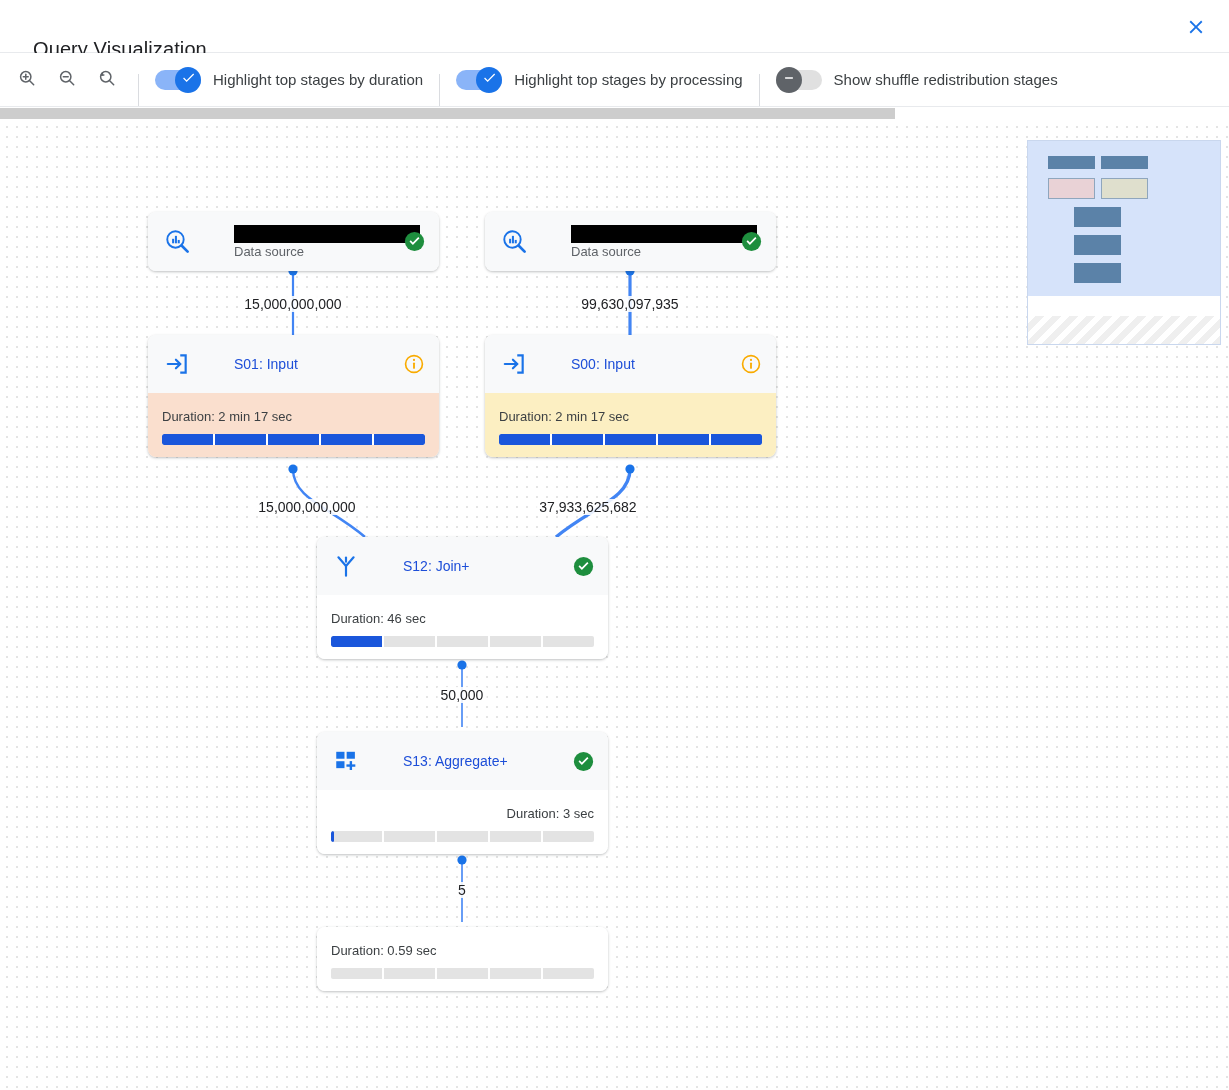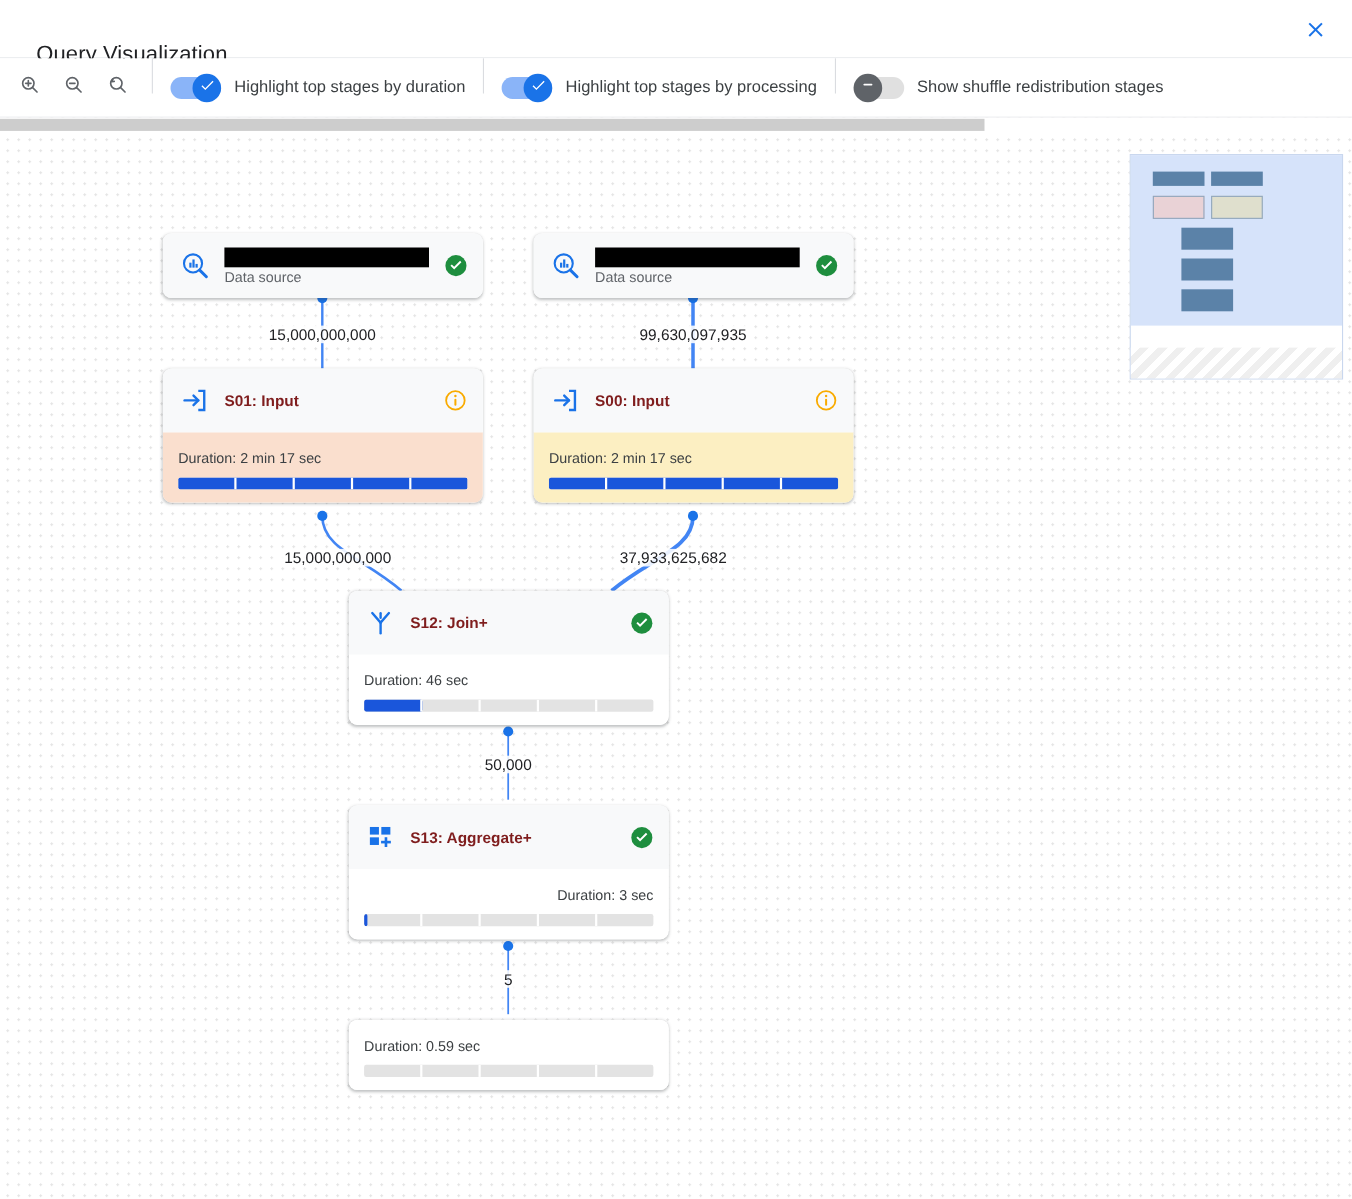--- a/index.html
+++ b/index.html
@@ -33,21 +33,21 @@
     cursor: pointer; border-radius: 50%;
   }
   .close-btn svg { display: block; }
 
   
   .toolbar {
     position: absolute; left: 0; top: 53px;
     width: 1229px; height: 54px;
     background: #ffffff;
     border-bottom: 1px solid #e8eaed;
-    display: flex; align-items: flex-start;
+    display: flex; align-items: flex-end;
   }
   .zoom-group {
     display: flex; align-items: center;
     padding-left: 12px; gap: 10px;
     height: 100%;
   }
   .zoom-btn {
     width: 30px; height: 30px;
     display: flex; align-items: center; justify-content: center;
     cursor: pointer; border-radius: 50%;
@@ -132,30 +132,31 @@
     box-shadow: 0 1px 3px rgba(60,64,67,.24), 0 1px 2px rgba(60,64,67,.10);
     overflow: hidden;
     cursor: pointer;
   }
   .node-head {
     position: relative;
     height: 58px;
     background: #f8f9fa;
     display: flex; align-items: center;
     padding: 0 14px;
+    gap: 30px;
   }
   .node.datasource .node-head { height: 59px; background: #f8f9fa; }
   .node-icon {
     width: 30px; height: 30px;
     flex: 0 0 auto;
     display: flex; align-items: center; justify-content: center;
     margin-right: 12px;
   }
   .node-title {
-    font-size: 14px; font-weight: bold; color: #7f1d1d;
+    font-size: 14px; font-weight: normal; color: #1d4ed8;
     white-space: nowrap;
   }
   .ds-textblock { flex: 1 1 auto; }
   .ds-redacted {
     width: 186px; height: 18px; background: #000000;
     margin-bottom: 1px;
   }
   .ds-sub {
     font-size: 13px; color: #5f6368;
   }
@@ -345,21 +346,21 @@
     <line x1="462" y1="558" x2="462" y2="620" stroke="#4285f4" stroke-width="1.6"></line>
     <circle cx="462" cy="558" r="4.6" fill="#1a73e8"></circle>
 
     <line x1="462" y1="753" x2="462" y2="815" stroke="#4285f4" stroke-width="1.6"></line>
     <circle cx="462" cy="753" r="4.6" fill="#1a73e8"></circle>
   </svg>
 
   <div class="edge-label" style="left:293px; top:189px;">15,000,000,000</div>
   <div class="edge-label" style="left:630px; top:189px;">99,630,097,935</div>
   <div class="edge-label" style="left:307px; top:392px;">15,000,000,000</div>
-  <div class="edge-label" style="left:612px; top:392px;">37,933,625,682</div>
+  <div class="edge-label" style="left:588px; top:392px;">37,933,625,682</div>
   <div class="edge-label" style="left:462px; top:580px;">50,000</div>
   <div class="edge-label" style="left:462px; top:775px;">5</div>
 
   <div class="node datasource" style="left:148px; top:105px; width:291px;">
     <div class="node-head">
       <span class="node-icon">
         <svg width="27" height="27" viewBox="0 0 24 24" fill="none" stroke="#1a73e8" stroke-width="1.7">
           <circle cx="10.2" cy="10.2" r="7.3"></circle>
           <line x1="15.6" y1="15.6" x2="21" y2="21" stroke-width="2.4" stroke-linecap="round"></line>
           <rect x="7.2" y="9.6" width="1.8" height="4" fill="#1a73e8" stroke="none"></rect>

